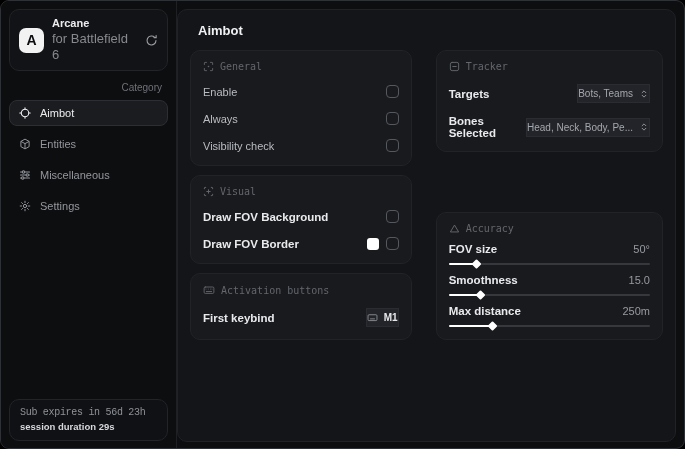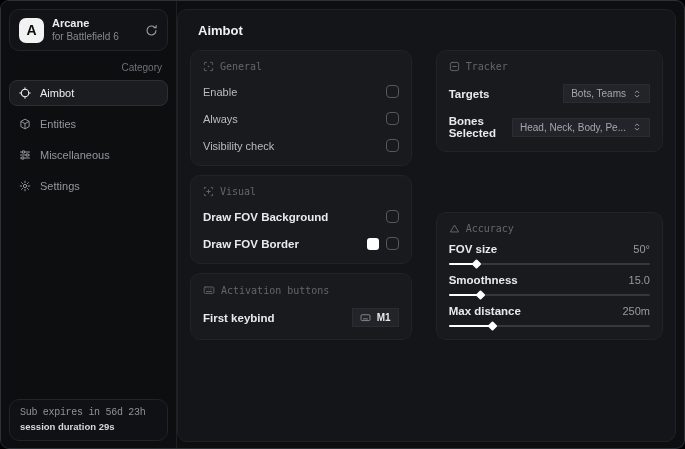--- a/index.html
+++ b/index.html
@@ -5,21 +5,21 @@
   * { margin:0; padding:0; box-sizing:border-box; }
   html,body { width:685px; height:449px; background:#000; font-family:"Liberation Sans", sans-serif; }
   .window{ position:absolute; inset:0; background:#0d0e10; border:1px solid #2e3136; border-radius:9px; overflow:hidden; }
 
   
   .sidebar{ position:absolute; left:0; top:0; bottom:0; width:176px; background:#0d0e10; border-right:1px solid #1e2024; }
   .brand-card{ margin:8px; padding:7px 9px; display:flex; align-items:center; gap:8px; background:#121316; border:1px solid #222428; border-radius:10px; }
   .logo{ width:25px; height:25px; background:#f2f2f3; border-radius:7px; color:#0b0c0e; font-weight:bold; font-size:14px; display:flex; align-items:center; justify-content:center; flex:none; }
   .brand-text{ flex:1; min-width:0; }
   .brand-name{ font-size:11px; font-weight:bold; color:#ededef; line-height:1.25; }
-  .brand-sub{ font-size:10px; color:#87898f; line-height:1.25; }
+  .brand-sub{ font-size:13px; color:#87898f; line-height:1.25; }
   .refresh-btn{ color:#9b9ea4; display:flex; }
 
   .category-label{ margin:11px 14px 7px; font-size:10px; color:#6e7177;text-align:right; }
   .nav{ padding:0 8px; display:flex; flex-direction:column; gap:5px; }
   .nav-item{ display:flex; align-items:center; gap:9px; height:26px; padding:0 9px; border-radius:8px; border:1px solid transparent; font-size:11px; color:#94979d; cursor:default; }
   .nav-item .nicon{ display:flex; color:inherit; }
   .nav-item.active{ background:#1a1c1f; border-color:#2c2e33; color:#ededef; }
 
   .sub-card{ position:absolute; left:8px; right:8px; bottom:7px; padding:7px 10px 8px; background:#101114; border:1px solid #222428; border-radius:10px; }
   .sub-line1{ font-family:Liberation Mono, monospace; font-size:10px; color:#8f9297; letter-spacing:-0.3px; }
@@ -36,21 +36,21 @@
   .card-header{ display:flex; align-items:center; gap:6px; color:#63666c; font-family:"DejaVu Sans Mono", monospace; font-size:10px; margin-bottom:4px; }
 
   .row{ display:flex; align-items:center; justify-content:space-between; margin-top:12px; min-height:15px; }
   .row-label{ font-size:11px; color:#b9bcc1; }
   .row-label.strong{ font-weight:bold; color:#e9eaec; font-size:11.5px; }
 
   .checkbox{ width:13px; height:13px; border:1.5px solid #55585e; border-radius:4px; background:transparent; flex:none; }
   .check-group{ display:flex; align-items:center; gap:7px; }
   .swatch{ width:12px; height:12px; border-radius:3px; flex:none; }
 
-  .pill{ display:flex; align-items:center; gap:6px; background:#222429; border:1px solid #2a2c31; border-radius:0; padding:3px 7px; font-size:10px; color:#a4a7ad; }
+  .pill{ display:flex; align-items:center; gap:6px; background:#222429; border:1px solid #2a2c31; border-radius:0; padding:3px 0; font-size:10px; color:#a4a7ad; }
   .pill .picon{ display:flex; color:#8d9096; }
   .pill.key{ color:#e7e8ea; font-weight:bold; }
 
   .slider-group{ margin-top:9px; }
   .slider-head{ display:flex; justify-content:space-between; align-items:center; }
   .slider-value{ font-size:11px; color:#979aa0; }
   .slider-track{ position:relative; height:2px; background:#36383d; border-radius:2px; margin-top:8px; }
   .slider-fill{ position:absolute; left:0; top:0; bottom:0; background:#fff; border-radius:2px; }
   .slider-handle{ position:absolute; right:-3px; top:50%; width:7px; height:7px; background:#fff; transform:translateY(-50%) rotate(45deg); border-radius:1px; }
 </style>

